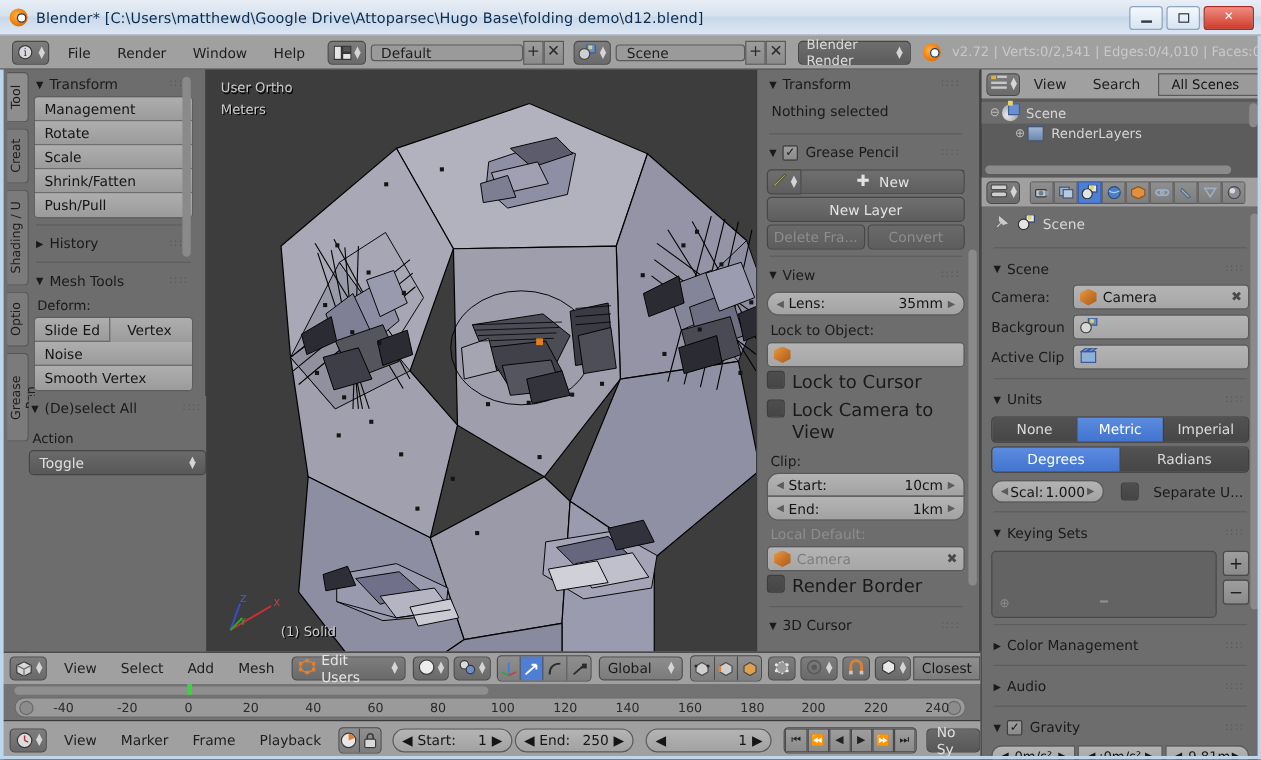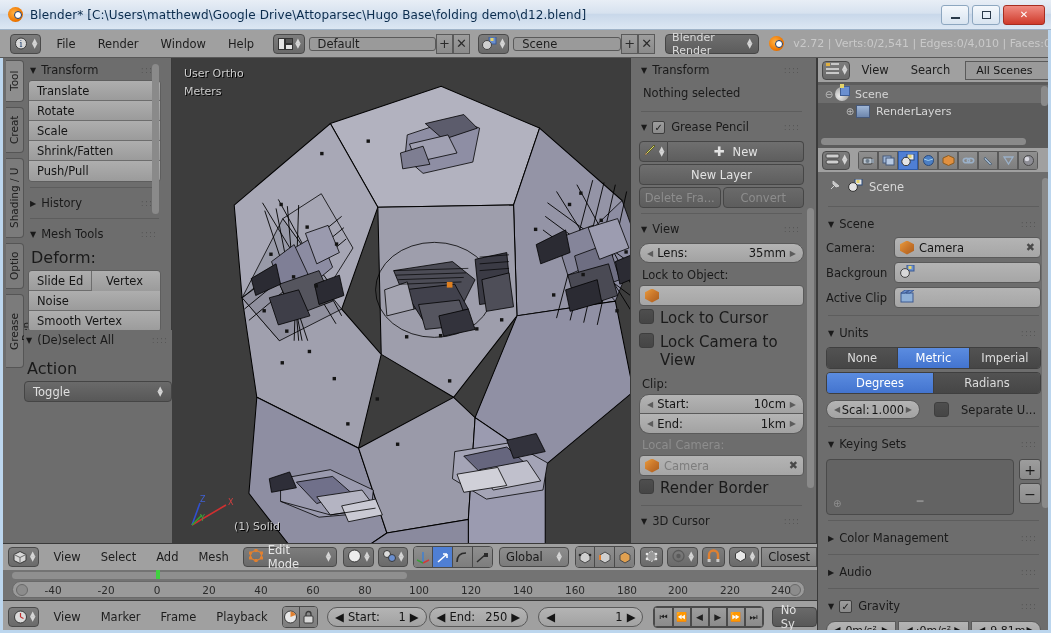--- a/index.html
+++ b/index.html
@@ -142,21 +142,21 @@
     display: flex; align-items: center; padding-left: 8px;
     font-size: 11.5px;
   }
   .op-group { border-radius: 4px; overflow: hidden; border: 1px solid #5e5e5e; margin-bottom: 2px;}
   .op-group .op-btn { border: none; border-bottom: 1px solid #6d6d6d; }
   .op-group .op-btn:last-child { border-bottom: none; }
   .op-row { display: flex; }
   .op-row .op-btn { flex: 1; border-right: 1px solid #6d6d6d; }
   .op-row .op-btn:last-child { border-right: none; }
   .sep-line { height: 1px; background: #5d5d5d; margin: 5px 2px; }
-  .small-label { color: #1a1a1a; font-size: 16px; padding: 4px 0 3px 3px; }
+  .small-label { color: #1a1a1a; font-size: 11px; padding: 4px 0 3px 3px; }
   .ts-scrollbar {
     position: absolute; right: 2px; top: 4px; width: 7px; height: 150px;
     background: #8a8a8a; border-radius: 4px;
   }
 
   
   #redo-panel {
     position: absolute; left: 24px; top: 330px; width: 148px; height: 213px;
     background: #6d6d6d;
   }
@@ -508,21 +508,21 @@
       <div class="vtab" style="height:74px">Grease Pen</div>
     </div>
 
     <div class="ts-content">
       <div class="panel-title">
         <span class="tri">▼</span>
         <span>Transform</span>
         <span class="grip">::::</span>
       </div>
       <div class="op-group">
-        <div class="op-btn">Translate</div>
+        <div class="op-btn">Management</div>
         <div class="op-btn">Rotate</div>
         <div class="op-btn">Scale</div>
         <div class="op-btn">Shrink/Fatten</div>
         <div class="op-btn">Push/Pull</div>
       </div>
       <div class="sep-line"></div>
       <div class="panel-title">
         <span class="tri">▶</span>
         <span>History</span>
         <span class="grip">::::</span>
@@ -805,21 +805,21 @@
         <span style="margin-right:auto; margin-left:4px;">Start:</span>
         <span style="margin-right:4px;">10cm</span>
         <span class="arw">▶</span>
       </div>
       <div class="num-field" style="border-radius:0 0 10px 10px; border-top:none;">
         <span class="arw">◀</span>
         <span style="margin-right:auto; margin-left:4px;">End:</span>
         <span style="margin-right:4px;">1km</span>
         <span class="arw">▶</span>
       </div>
-      <div class="np-info" style="padding:4px 0 3px 3px; color:#8d8d8d;">Local Camera:</div>
+      <div class="np-info" style="padding:4px 0 3px 3px; color:#8d8d8d;">Local Default:</div>
       <div class="id-field" style="color:#7d7d7d;">
         <span class="cube-icon"></span>
         <span>Camera</span>
         <span class="xbtn">✖</span>
       </div>
       <div class="np-row">
         <span class="np-checkbox dark"></span>
         <span>Render Border</span>
       </div>
       <div class="sep-line"></div>
@@ -1103,21 +1103,21 @@
         <svg width="14" height="13" viewBox="0 0 14 13">
             <polygon points="7,1 12.5,4 12.5,9 7,12 1.5,9 1.5,4" fill="none" stroke="#e08030" stroke-width="1.1"></polygon>
             <rect x="5.5" y="0" width="3" height="3" fill="#e08030"></rect>
             <rect x="11" y="2.5" width="3" height="3" fill="#e08030"></rect>
             <rect x="11" y="7.5" width="3" height="3" fill="#e08030"></rect>
             <rect x="5.5" y="10" width="3" height="3" fill="#e08030"></rect>
             <rect x="0" y="7.5" width="3" height="3" fill="#e08030"></rect>
             <rect x="0" y="2.5" width="3" height="3" fill="#e08030"></rect>
           </svg>
       </span>
-      <span>Edit Mode</span>
+      <span>Edit Users</span>
       <span class="updown">
           <span>▲</span>
           <span>▼</span>
         </span>
     </div>
 
     <div class="icon-select">
       <span>
         <svg width="15" height="14" viewBox="0 0 15 14">
             <circle cx="7.5" cy="7" r="6" fill="#ececec" stroke="#3a3a3a"></circle>

